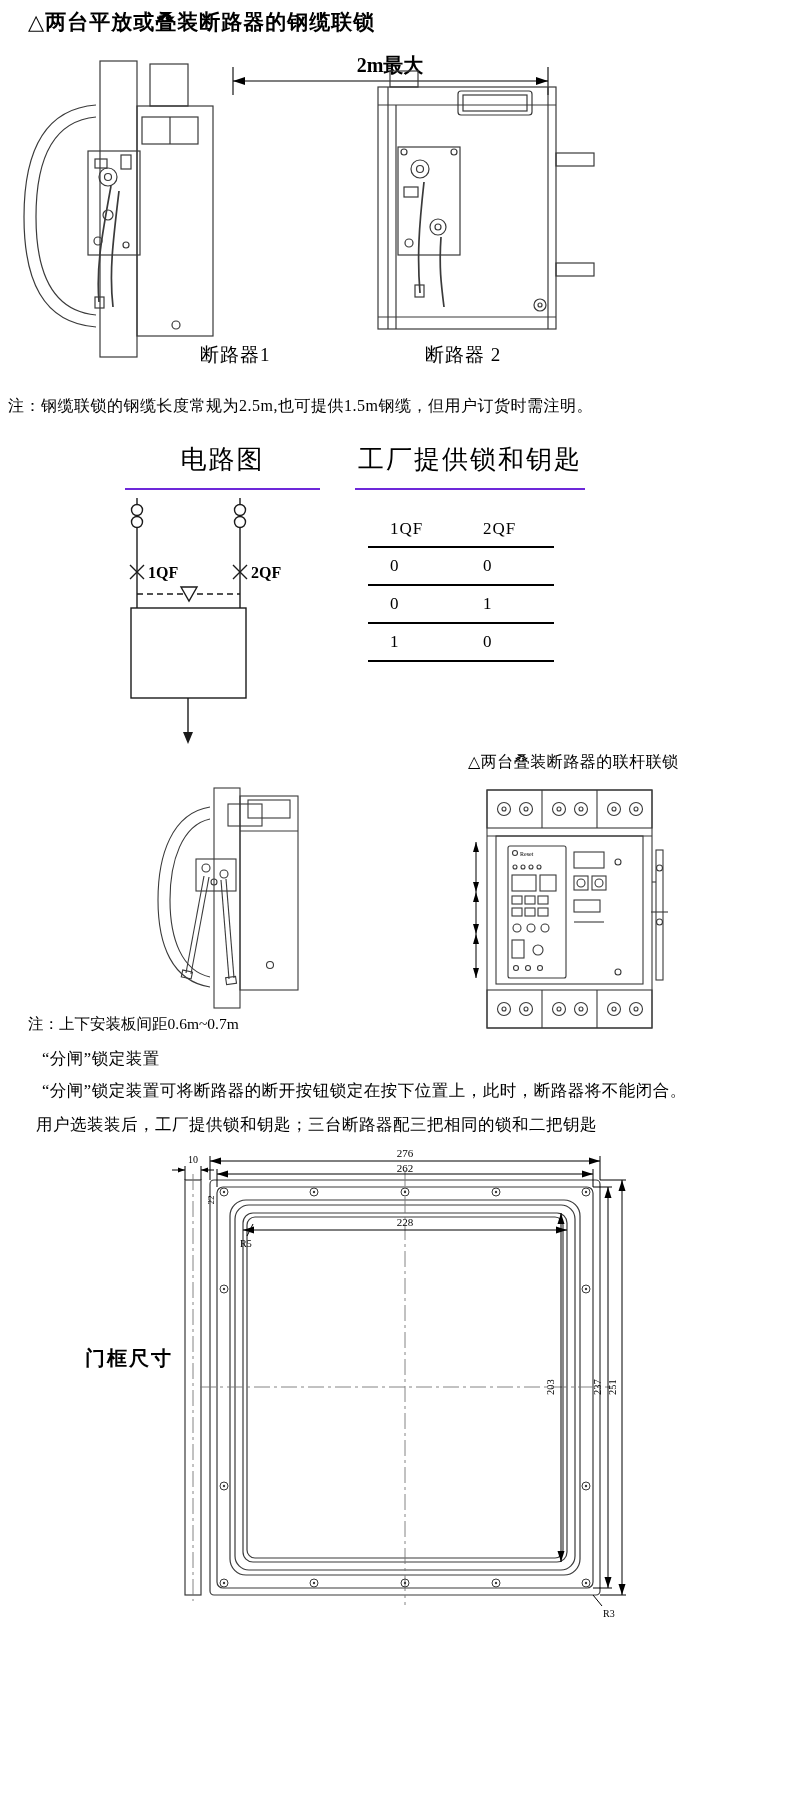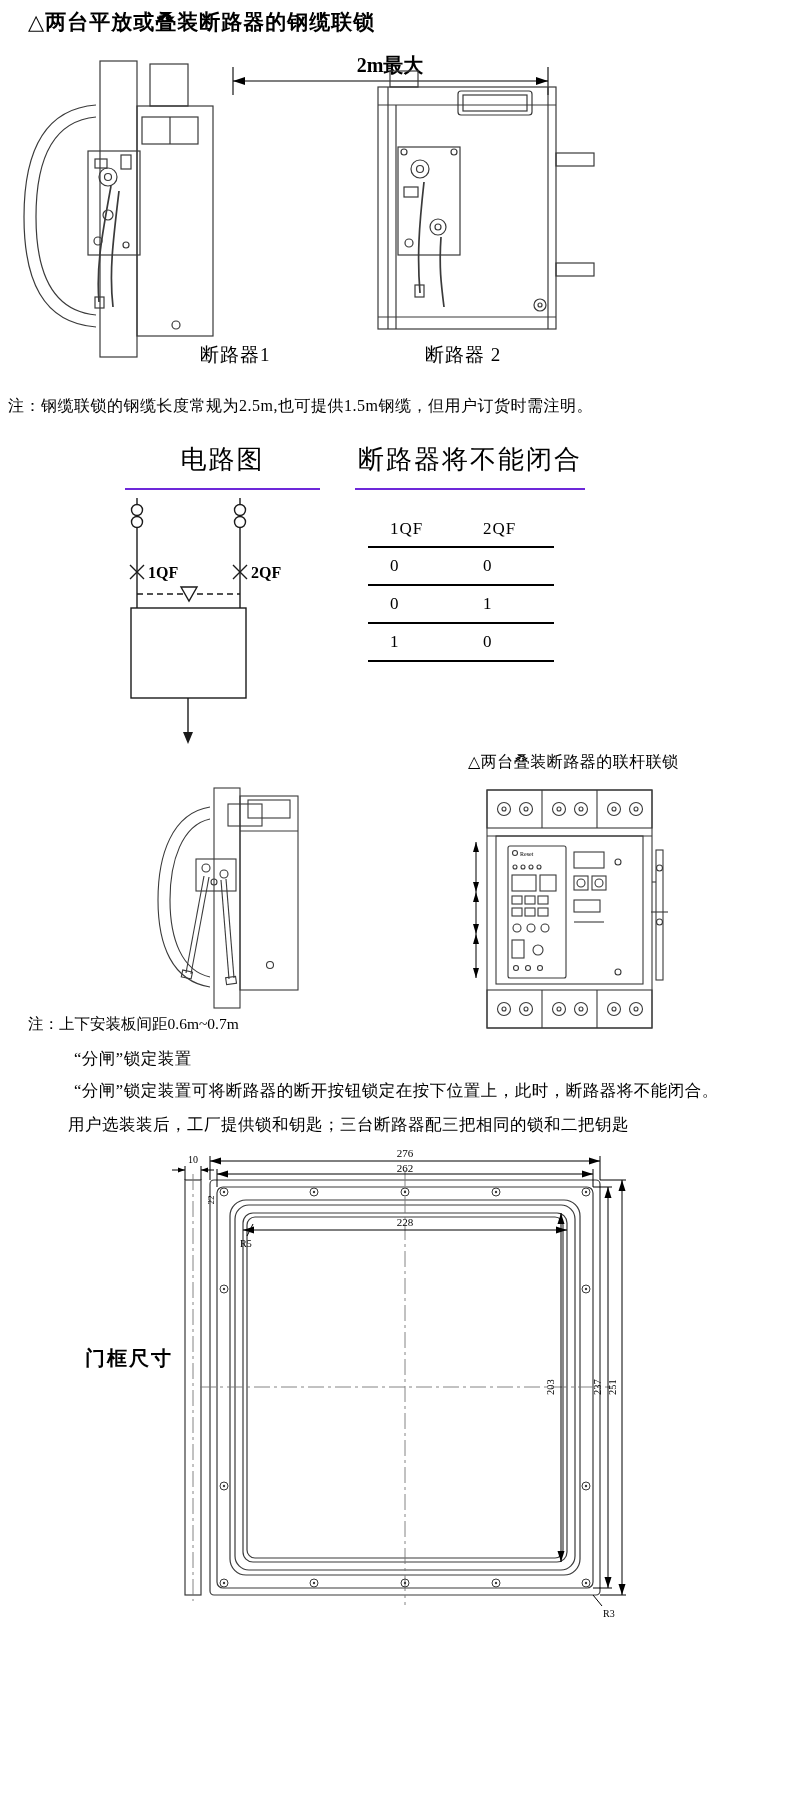--- a/index.html
+++ b/index.html
@@ -10,21 +10,21 @@
   .doc-title { left:28px; top:8px; font-size:21px; font-weight:700; letter-spacing:1px; }
   .breaker-label { font-size:19px; letter-spacing:1px; }
   .note-line { font-size:16px; letter-spacing:0.5px;margin-top:16px; }
   .col-header { font-size:26px; letter-spacing:2px; text-align:center;
                 border-bottom:2px solid #6d28d9; padding-bottom:11px; }
   .modes-table { left:368px; top:512px; width:186px; font-size:17px; }
   .mt-row { display:flex; align-items:center; border-bottom:2px solid #000; height:38px; }
   .mt-row.mt-header { height:36px; }
   .mt-row span { flex:1; padding-left:22px; letter-spacing:1px; }
   .sec3-title { font-size:16px; letter-spacing:0.5px; }
-  .body-line { font-size:16.5px; letter-spacing:0.5px;margin-left:32px; }
+  .body-line { font-size:16.5px; letter-spacing:0.5px; }
   .frame-title { font-size:20px; font-weight:600; letter-spacing:2px; }
   svg text { font-family:"Liberation Serif","DejaVu Serif",serif; fill:#000; stroke:none; }
 </style>
 </head>
 <body>
 
 <div class="page">
 
   <div class="abs doc-title">△两台平放或叠装断路器的钢缆联锁</div>
 
@@ -89,21 +89,21 @@
       <line x1="378" y1="262" x2="556" y2="262"></line>
     </g>
   </svg>
 
   <div class="abs breaker-label" style="left:200px;top:342px">断路器1</div>
   <div class="abs breaker-label" style="left:425px;top:342px">断路器 2</div>
 
   <div class="abs note-line" style="left:8px;top:380px">注：钢缆联锁的钢缆长度常规为2.5m,也可提供1.5m钢缆，但用户订货时需注明。</div>
 
   <div class="abs col-header" style="left:125px;top:442px;width:195px">电路图</div>
-  <div class="abs col-header" style="left:355px;top:442px;width:230px">断路器将不能闭合</div>
+  <div class="abs col-header" style="left:355px;top:442px;width:230px">工厂提供锁和钥匙</div>
 
   <svg class="abs" style="left:108px;top:494px" width="250" height="262" viewBox="0 0 250 262">
     <g stroke="#1a1a1a" stroke-width="1.4" fill="none">
       <line x1="29" y1="4" x2="29" y2="10"></line>
       <circle cx="29" cy="16" r="5.5"></circle>
       <circle cx="29" cy="28" r="5.5"></circle>
       <line x1="29" y1="34" x2="29" y2="114"></line>
       <path d="M22,71 L36,85 M36,71 L22,85"></path>
       <line x1="132" y1="4" x2="132" y2="10"></line>
       <circle cx="132" cy="16" r="5.5"></circle>

